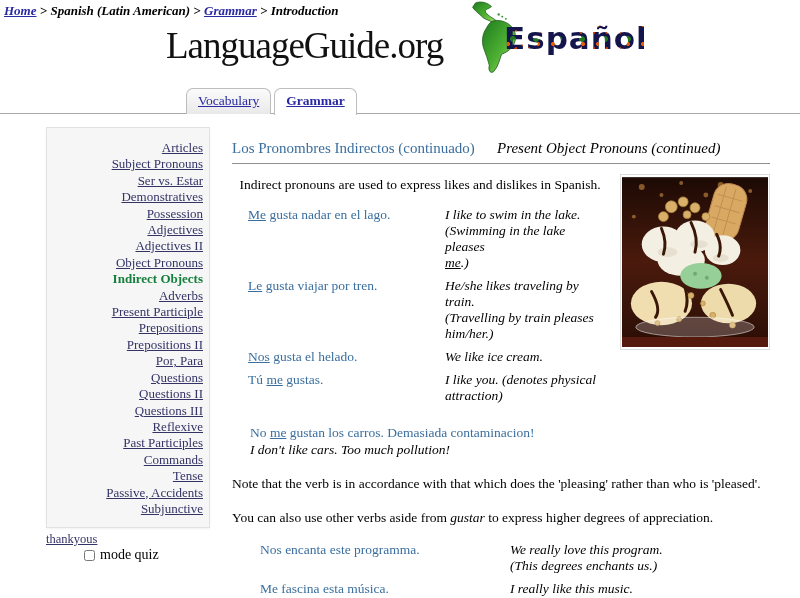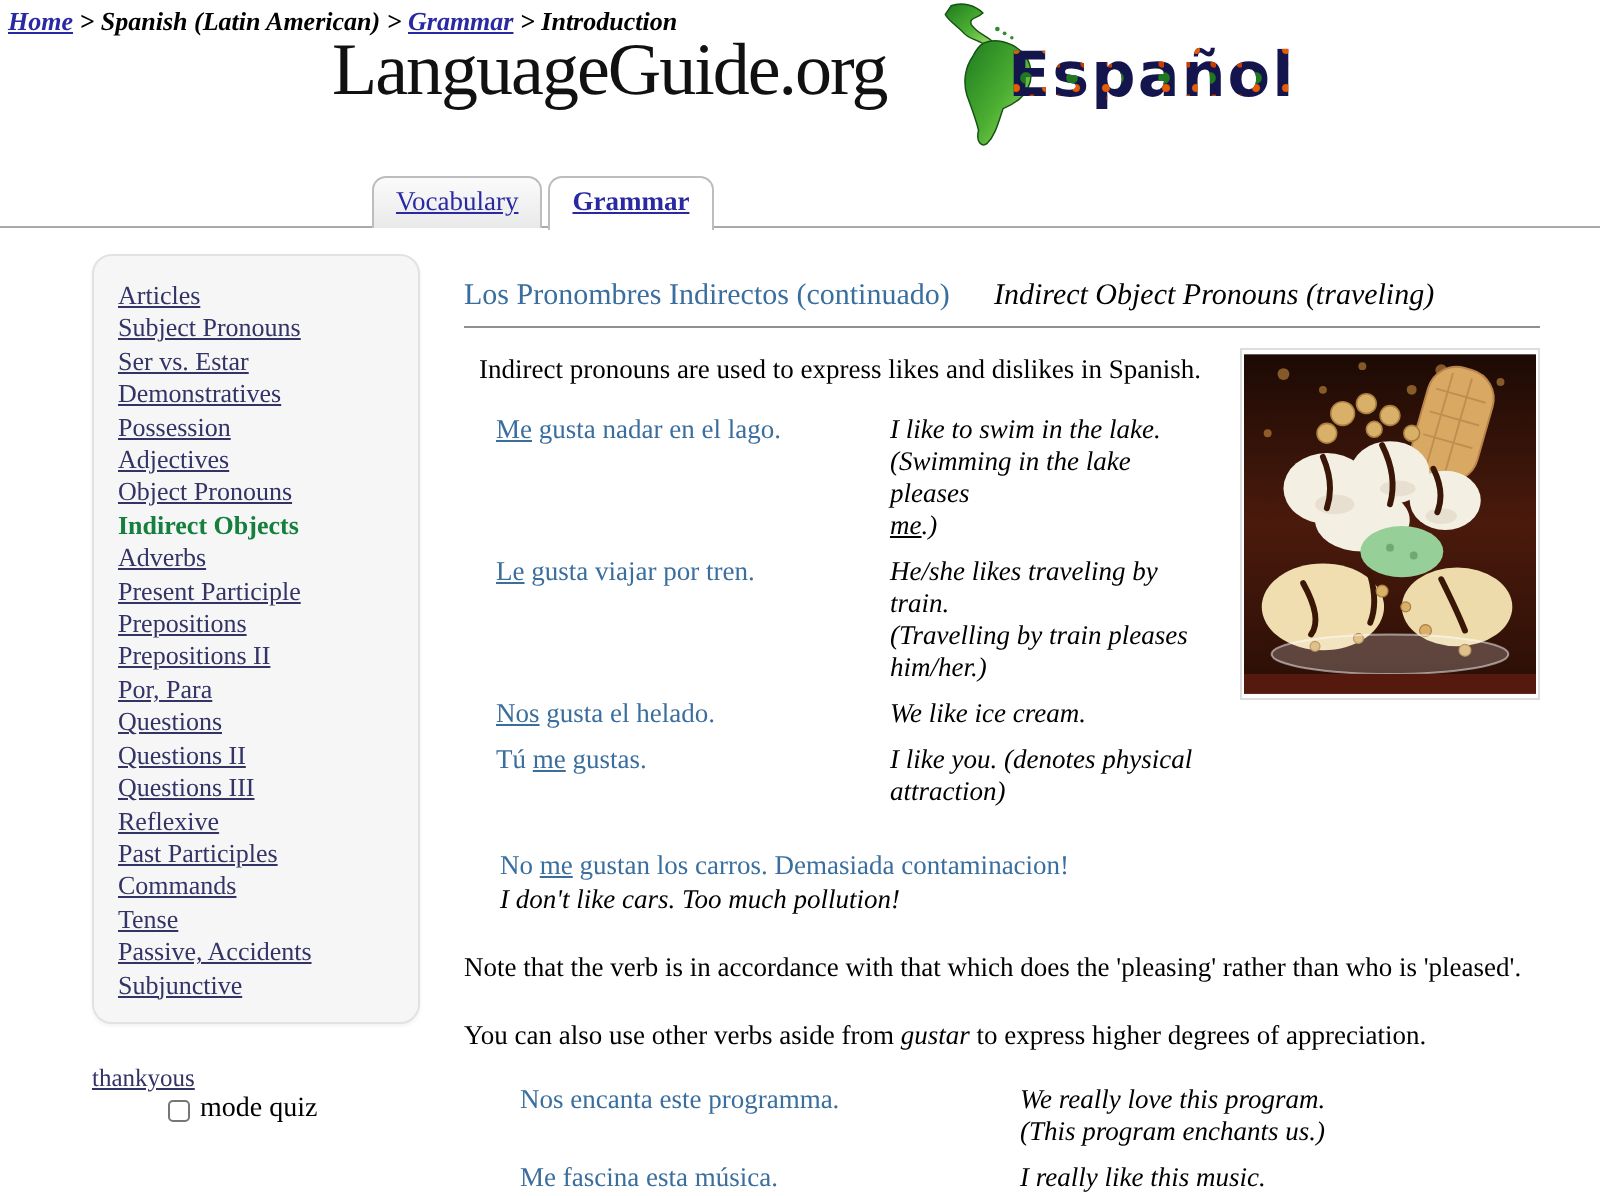--- a/index.html
+++ b/index.html
@@ -6,21 +6,21 @@
   html,body { margin:0; padding:0; background:#fff; }
   body { font-family:"Liberation Serif", serif; color:#000; }
   .page { position:relative; width:800px; height:598px; background:#fff; overflow:hidden; }
 
   
   .breadcrumb { position:absolute; top:3px; left:4px; font-size:13px; font-weight:bold;font-style:italic; }
   .breadcrumb a { color:#2929a3; text-decoration:underline; cursor:pointer; }
   .breadcrumb .sep, .breadcrumb .bt { color:#000; }
 
   
-  .site-title { position:absolute; top:14px; left:166px; font-size:37px; color:#111; letter-spacing:-1px; }
+  .site-title { position:absolute; top:24px; left:166px; font-size:37px; color:#111; letter-spacing:-1px; }
   .map-icon { position:absolute; top:0px; left:438px; }
   .espanol { position:absolute; top:20px; left:504px; font-family:"DejaVu Sans",sans-serif; font-weight:bold;
              font-size:31px; letter-spacing:1px; color:#15154d;
              background:
                radial-gradient(circle at 4px 5px,  #e85d04 1.7px, transparent 2.3px),
                radial-gradient(circle at 12px 12px,#cc3d00 1.5px, transparent 2.1px),
                radial-gradient(circle at 9px 19px, #1f7a1f 2.6px, transparent 3.2px),
                #15154d;
              background-size:15px 19px, 13px 17px, 23px 27px;
              -webkit-background-clip:text; background-clip:text;
@@ -29,22 +29,22 @@
   
   .tabbar { position:absolute; top:88px; left:186px; display:flex; gap:3px; z-index:2; }
   .tab { border:1px solid #bdbdbd; border-bottom:none; border-radius:7px 7px 0 0;
          padding:4px 11px 6px 11px; font-size:13.5px; background:linear-gradient(#fbfbfb,#e9e9e9); height:26px; }
   .tab a { color:#2929a3; text-decoration:underline; cursor:pointer; }
   .tab.active { background:#fff; height:27px; font-weight:bold; }
   .top-rule { position:absolute; top:113px; left:0; width:800px; border-top:1px solid #a9a9a9; z-index:1; }
 
   
   .sidebar-box { position:absolute; top:127px; left:46px; width:164px; background:#f6f6f6;
-                 border:1px solid #e2e2e2; border-radius:10px; padding:12px 6px 10px 12px;
-                 box-shadow:0 1px 2px rgba(0,0,0,0.06); }
+                 border:1px solid #e2e2e2; border-radius:0; padding:12px 6px 10px 12px;
+                 box-shadow:0 1px 2px rgba(0,0,0,0.06);text-align:right; }
   .sidebar-box a { display:block; color:#333366; text-decoration:underline; font-size:13px; line-height:16.4px; cursor:pointer; }
   .sidebar-box b { display:block; color:#15803d; font-size:13px; line-height:16.4px; }
   .thankyous { position:absolute; top:532px; left:46px; font-size:12.5px; }
   .thankyous a { color:#333366; text-decoration:underline; cursor:pointer; }
   .quizrow { position:absolute; top:547px; left:84px; font-size:14px; display:flex; align-items:center; gap:5px; }
   .quizrow input { width:11px; height:11px; margin:0; }
 
   
   .main { position:absolute; top:140px; left:232px; width:538px; font-size:13.5px; }
   .heading-row { display:flex; align-items:baseline; }
@@ -107,20 +107,21 @@
   </div>
   <div class="top-rule"></div>
 
   <div class="sidebar-box">
       <a>Articles</a>
       <a>Subject Pronouns</a>
       <a>Ser vs. Estar</a>
       <a>Demonstratives</a>
       <a>Possession</a>
       <a>Adjectives</a>
+      <a>Adjectives II</a>
       <a>Object Pronouns</a>
       <b>Indirect Objects</b>
       <a>Adverbs</a>
       <a>Present Participle</a>
       <a>Prepositions</a>
       <a>Prepositions II</a>
       <a>Por, Para</a>
       <a>Questions</a>
       <a>Questions II</a>
       <a>Questions III</a>
@@ -133,21 +134,21 @@
     </div>
   <div class="thankyous"><a>thankyous</a></div>
   <div class="quizrow">
     <input type="checkbox" style="">
     <span>mode quiz</span>
   </div>
 
   <div class="main">
     <div class="heading-row">
       <span class="title-es">Los Pronombres Indirectos (continuado)</span>
-      <span class="title-en">Indirect Object Pronouns (traveling)</span>
+      <span class="title-en">Present Object Pronouns (continued)</span>
     </div>
     <hr class="head-rule">
 
     <div class="photo-wrap">
       <svg width="146" height="172" viewBox="0 0 148 172">
         <defs>
           <linearGradient id="bg" x1="0" y1="0" x2="0" y2="1">
             <stop offset="0" stop-color="#1c0a04"></stop>
             <stop offset="0.5" stop-color="#4a1a0c"></stop>
             <stop offset="1" stop-color="#2a0e06"></stop>
@@ -254,21 +255,21 @@
     </div>
 
     <div class="note">Note that the verb is in accordance with that which does the 'pleasing' rather than who is 'pleased'.</div>
     <div class="aside"><span>You can also use other verbs aside from </span><span class=" it">gustar</span><span> to express higher degrees of appreciation.</span></div>
 
     <div class="examples more-examples">
         <div class="ex-row">
           <div class="ex-es"><span>Nos encanta este programma.</span></div>
           <div class="ex-en">
             <div class="en-line"><span>We really love this program.</span></div>
-            <div class="en-line"><span>(This program enchants us.)</span></div>
+            <div class="en-line"><span>(This degrees enchants us.)</span></div>
           </div>
         </div>
         <div class="ex-row">
           <div class="ex-es"><span>Me fascina esta música.</span></div>
           <div class="ex-en">
             <div class="en-line"><span>I really like this music.</span></div>
             <div class="en-line"><span>(This music fascinates me.)</span></div>
           </div>
         </div>
       </div>

